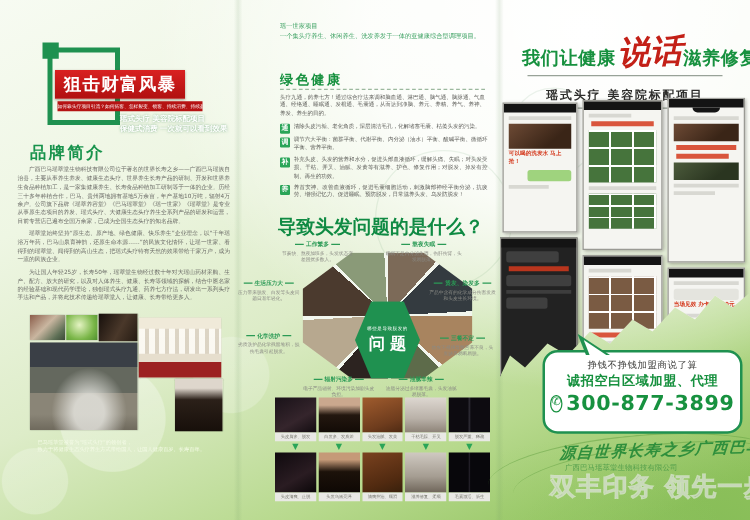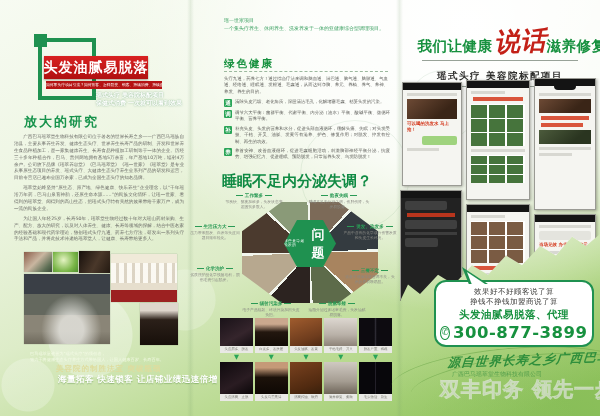--- a/index.html
+++ b/index.html
@@ -64,23 +64,23 @@
     clip-path:polygon(29% 0,71% 0,100% 29%,100% 71%,71% 100%,29% 100%,0 71%,0 29%);
     background:conic-gradient(from 0deg,
       #7c6a58 0 42deg,#f2f6ee 42deg 45deg,
       #343b40 45deg 87deg,#f2f6ee 87deg 90deg,
       #a8845f 90deg 132deg,#f2f6ee 132deg 135deg,
       #5d6b4a 135deg 177deg,#f2f6ee 177deg 180deg,
       #2c2320 180deg 222deg,#f2f6ee 222deg 225deg,
       #b7a88f 225deg 267deg,#f2f6ee 267deg 270deg,
       #4b3a2e 270deg 312deg,#f2f6ee 312deg 315deg,
       #8a9a78 315deg 357deg,#f2f6ee 357deg 360deg)}
-  .hexagon{position:absolute;left:42px;top:18px;width:52px;height:47px;background:#1f9150;
+  .hexagon{position:absolute;left:42px;top:39px;width:52px;height:62px;background:#1f9150;
     clip-path:polygon(25% 0,75% 0,100% 50%,75% 100%,25% 100%,0 50%);
-    display:flex;flex-direction:row;align-items:center;justify-content:center;color:#fff}
+    display:flex;flex-direction:column;align-items:center;justify-content:center;color:#fff}
   .hex-small{font-size:3.6px;letter-spacing:.5px;margin-bottom:1px}
   .hex-big{font-size:13px;font-weight:bold;letter-spacing:4px;padding-left:4px}
   .oct-label{position:absolute;text-align:center}
   .oct-title{font-size:4.6px;color:#2a9a55;font-weight:bold;white-space:nowrap}
   .oct-title::before,.oct-title::after{content:"";display:inline-block;width:7px;height:1px;background:#2a9a55;vertical-align:middle;margin:0 2px}
   .oct-text{font-size:3.8px;color:#8a8a84;line-height:1.4;margin-top:1px}
   #ol1{left:34px;top:193px;width:60px}
   #ol2{left:118px;top:193px;width:62px}
   #ol3{left:0px;top:224px;width:50px}
   #ol4{left:152px;top:224px;width:56px}
@@ -154,41 +154,39 @@
 <div id="page">
   <div class="ring" style="left:408px;top:70px;width:70px;height:70px"></div>
   <div class="ring" style="left:300px;top:120px;width:110px;height:110px"></div>
   <div class="fold" style="left:187px"></div>
   <div class="fold" style="left:396px"></div>
 
   <div class="panel" id="left">
     <div class="frame-notch"></div>
     <div class="frame"></div>
     <div class="ribbon">
-      <span class="ribbon-title">头发油腻易脱落</span>
+      <span class="ribbon-title">狙击财富风暴</span>
     </div>
     <div class="ribbon-sub">如何靠头疗项目引流？如何拓客、怎样裂变、锁客、持续消费、持续盈利！</div>
     <div class="tagline" id="tag1">瑶式头疗 美容院标配项目</div>
     <div class="tagline" id="tag2">保健式消费 一次就可以看到效果</div>
-    <div class="brand-heading">放大的研究</div>
+    <div class="brand-heading">品牌简介</div>
     <div class="brand-body">
       <p>广西巴马瑶萃堂生物科技有限公司位于著名的世界长寿之乡——广西巴马瑶族自治县，主要从事养生养发、健康生态头疗、世界养生长寿产品的研制、开发和世界养生食品种植加工，是一家集健康养生、长寿食品种植加工研制等于一体的企业。历经三十多年种植合作，巴马、贵州两地拥有基地5万余亩，年产基地10万吨，辐射4万余户。公司旗下品牌《瑶萃养容堂》《巴马瑶萃堂》《瑶一世家》《瑶萃堂》是专业从事原生态项目的养发、瑶式头疗、大健康生态头疗养生全系列产品的研发和运营，目前专营店已遍布全国万余家，已成为全国生态头疗的知名品牌。</p>
       <p>瑶萃堂始终坚持“原生态、原产地、绿色健康、快乐养生”企业理念，以“千年瑶浴万年药，巴马山泉育神韵，还原生命本源……”的民族文化情怀，让瑶一世家、看得到的瑶萃堂、闻得到的高山生态，把瑶式头疗特有天然的效果带给千家万户，成为一流的民族企业。</p>
       <p>为让国人年轻25岁，长寿50年，瑶萃堂生物经过数十年对大瑶山药材采购、生产、配方、放大的研究，以及对人体养生、健康、长寿等领域的探解，结合中医名家的经验基础和现代药学理论，独创瑶式头疗九通、药养七方疗法，研发出一系列头疗手法和产品，并将此技术传递给瑶萃堂人，让健康、长寿带给更多人。</p>
     </div>
     <div class="lphoto" id="lpA"></div>
     <div class="lphoto" id="lpB"></div>
     <div class="lphoto" id="lpC"></div>
     <div class="lphoto" id="lpD"></div>
     <div class="lphoto" id="lpE"></div>
     <div class="lphoto" id="lpF"></div>
     <div class="foot-note" id="fn1">巴马瑶萃堂被誉为“瑶式头疗”的领创者，</div>
     <div class="foot-note" id="fn2">致力于将健康生态头疗养生方式带给国人，让国人健康百岁、长寿百年。</div>
-    <div class="foot-slogan">美容院的制胜法宝 突破瓶颈</div>
-    <div class="foot-big">海量拓客 快速锁客 让店铺业绩迅速倍增</div>
   </div>
 
   <div class="panel" id="middle">
     <div class="proj-label">瑶一世家项目</div>
     <div class="proj-desc">一个集头疗养生、休闲养生、洗发养发于一体的亚健康综合型调理项目。</div>
     <div class="feat-head">绿色健康</div>
     <div class="feat-rule"></div>
     <div class="feat-intro">头疗九通，药养七方！通过综合疗法来调和脑血通、淋巴通、脑气通、脑脉通、气血通、经络通、睡眠通、发根通、毛囊通，从而达到净脑、养元、养精、养气、养神、养发、养生的目的。</div>
     <div class="feat-list">
       <div class="feat-item">
@@ -201,21 +199,21 @@
       </div>
       <div class="feat-item">
         <span class="feat-marker">补</span>
         <span class="feat-text">补充头皮、头发的营养和水分，促进头部血液循环，缓解头痛、失眠；对头发受损、干枯、开叉、油腻、发黄等有滋养、护色、修复作用；对脱发、掉发有控制、再生的功效。</span>
       </div>
       <div class="feat-item">
         <span class="feat-marker">养</span>
         <span class="feat-text">养首安神、改善血液循环，促进毛囊细胞活动，刺激脑部神经平衡分泌，抗疲劳、增强记忆力、促进睡眠、预防脱发，日常滋养头发、乌发防脱发！</span>
       </div>
     </div>
-    <div class="q-title">睡眠不足内分泌失调？</div>
+    <div class="q-title">导致头发问题的是什么？</div>
 
     <div class="octagon">
       <div class="hexagon">
         <span class="hex-small">哪些是导致脱发的</span>
         <span class="hex-big">问题</span>
       </div>
     </div>
     <div class="oct-label" id="ol1">
       <div class="oct-title">工作繁多</div>
       <div class="oct-text">节奏快、熬夜加班多，头发状态变差困扰多数人。</div>
@@ -349,23 +347,22 @@
         <div class="redtx">当场见效 办卡15000元</div>
         <div class="ln short"></div>
         <div class="ln"></div>
       </div>
       <div class="tear"></div>
     </div>
 
     <div class="bubble">
       <div class="tail-out"></div>
       <div class="tail-in"></div>
-      <div class="bub-ln">效果好不好顾客说了算</div>
       <div class="bub-ln">挣钱不挣钱加盟商说了算</div>
-      <div class="bub-join">头发油腻易脱落、代理</div>
+      <div class="bub-join">诚招空白区域加盟、代理</div>
       <div class="bub-phone">
         <span class="phone-ic">✆</span>
         <span class="hotline">300-877-3899</span>
       </div>
     </div>
 
     <div class="hills"></div>
     <div class="wave" id="wave1"></div>
     <div class="wave" id="wave2"></div>
     <div class="calligraphy">源自世界长寿之乡广西巴马</div>

